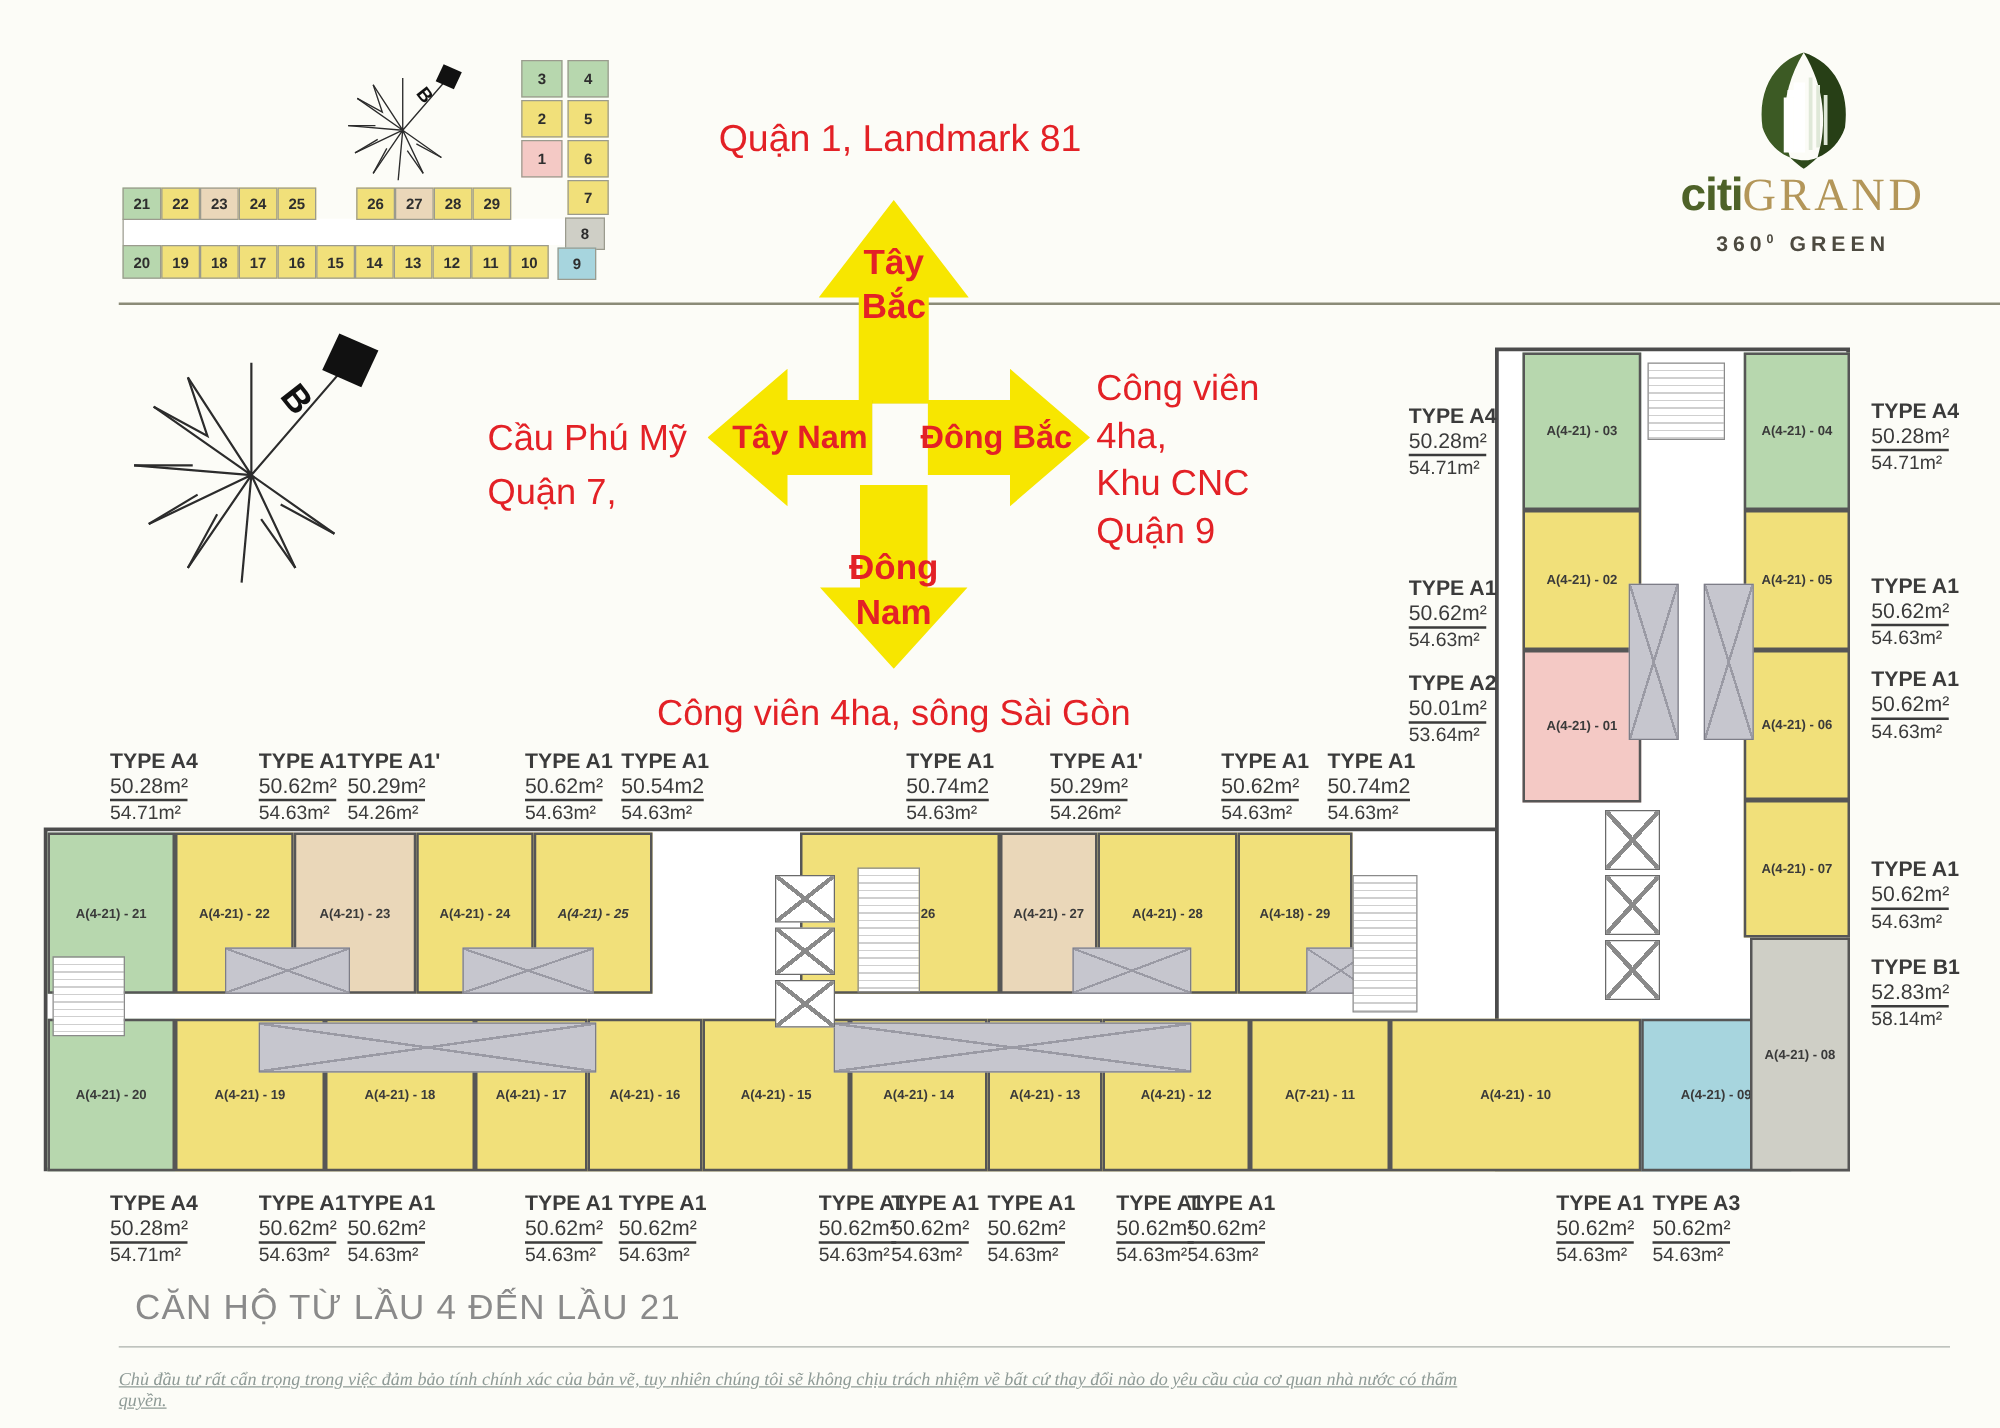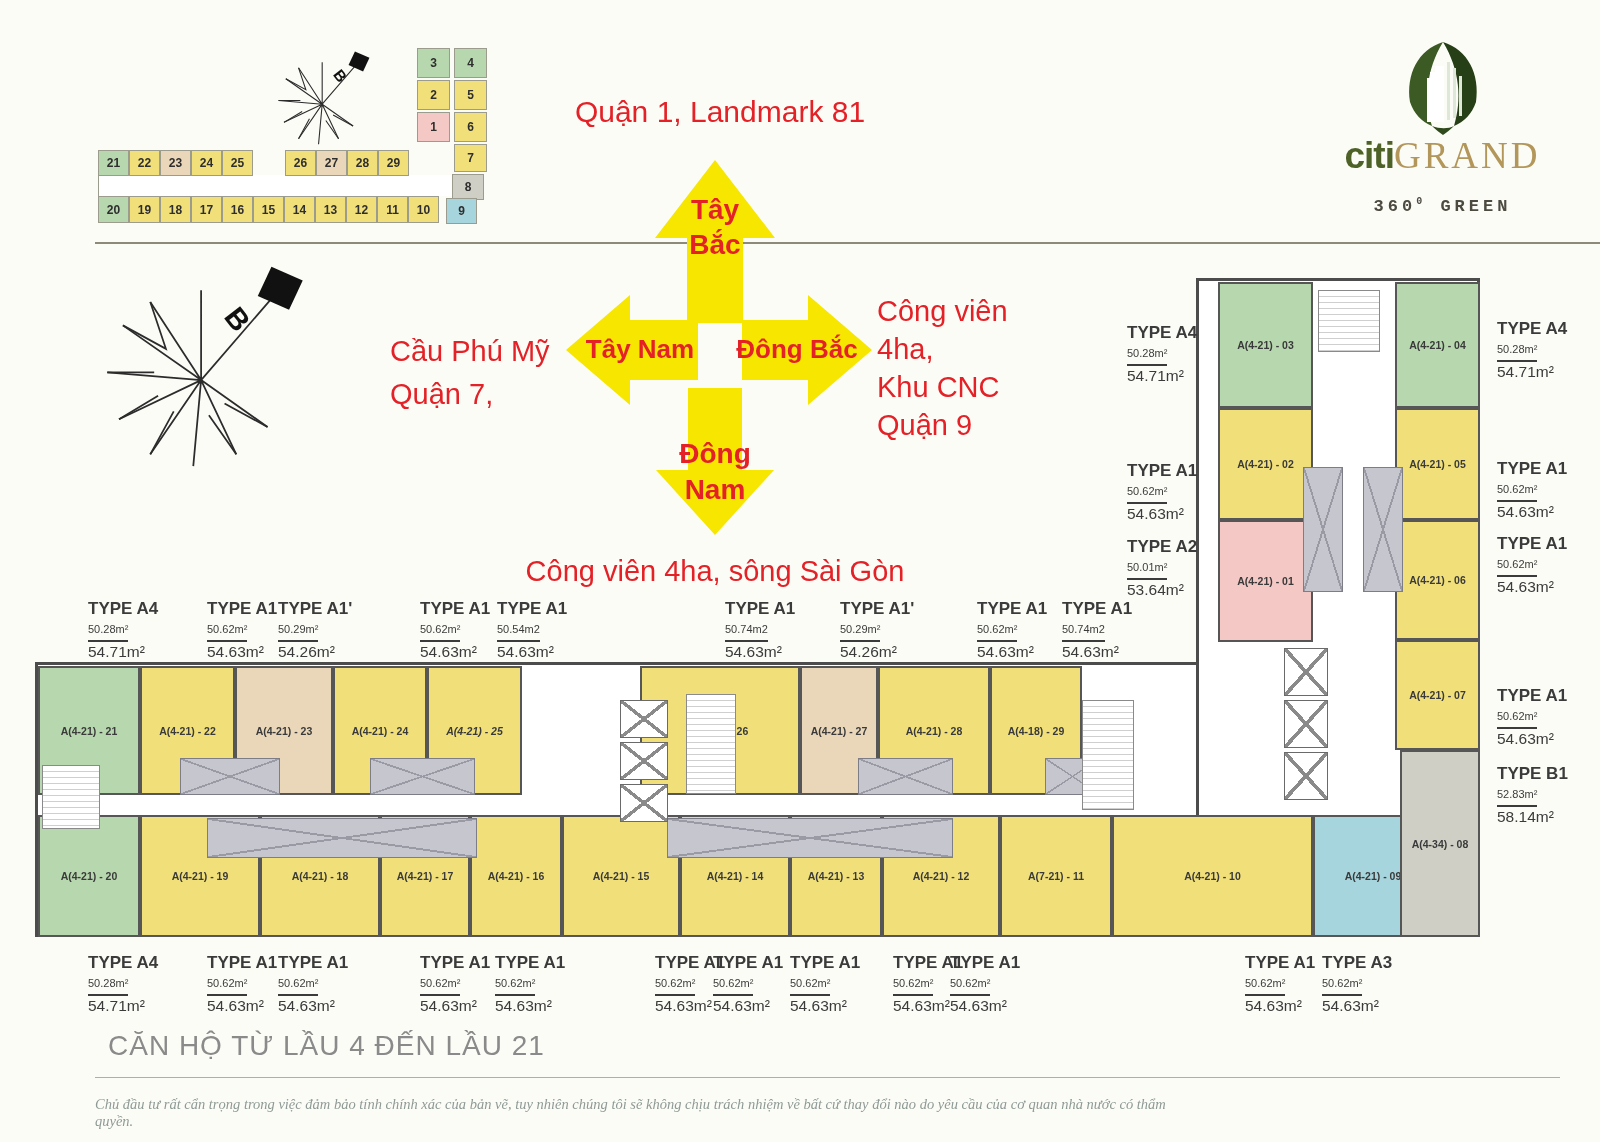--- a/index.html
+++ b/index.html
@@ -8,22 +8,22 @@
     background:#fcfcf7;
     font-family:"Liberation Sans","DejaVu Sans",sans-serif;
   }
   
   #divider{position:absolute;left:95px;top:242px;width:1505px;height:2px;background:#8b8b78;}
   #logo{position:absolute;left:1320px;top:40px;width:245px;text-align:center;}
   #logo .leaf{display:block;margin:0 auto;}
   #logo .brand{font-size:37px;line-height:40px;white-space:nowrap;}
   #logo .citi{font-weight:bold;color:#4e6228;letter-spacing:-1px;}
   #logo .grand{font-family:"Liberation Serif","DejaVu Serif",serif;color:#b39659;letter-spacing:3px;}
-  #logo .tagline{font-family:Liberation Mono, monospace;font-weight:bold;
-    color:#4d4a40;font-size:17px;letter-spacing:4px;margin-top:20px;}
+  #logo .tagline{font-family:Liberation Sans, sans-serif;font-weight:bold;
+    color:#4d4a40;font-size:17px;letter-spacing:4px;margin-top:9px;}
   #logo .tagline sup{font-size:10px;}
   
   .compass{position:absolute;}
   
   .arrow{position:absolute;background:#f7e600;filter:drop-shadow(3px 3px 0 #b9a900);}
   .dir-label{position:absolute;color:#e32126;font-weight:bold;text-align:center;white-space:nowrap;}
   .dest{position:absolute;color:#e32126;font-weight:normal;white-space:nowrap;}
   
   .outline{position:absolute;border:3px solid #4c4c4c;background:#ffffff;box-sizing:border-box;}
   .u{position:absolute;border:2px solid #565656;box-sizing:border-box;
@@ -37,35 +37,35 @@
     #c6c6ce;}
   .elev{position:absolute;box-sizing:border-box;border:1.5px solid #6a6a6a;background:
     linear-gradient(to top right, rgba(0,0,0,0) 47%, #8a8a8a 47%, #8a8a8a 53%, rgba(0,0,0,0) 53%),
     linear-gradient(to bottom right, rgba(0,0,0,0) 47%, #8a8a8a 47%, #8a8a8a 53%, rgba(0,0,0,0) 53%),
     #ffffff;}
   .stair{position:absolute;box-sizing:border-box;border:1.5px solid #8a8a8a;
     background:repeating-linear-gradient(to bottom,#ffffff 0 5px,#cfcfcf 5px 6px);}
   
   .type-label{position:absolute;width:96px;color:#3b3b3b;}
   .type-label .t{font-weight:bold;font-size:17px;line-height:21px;white-space:nowrap;}
-  .type-label .n{font-size:11px;line-height:19px;border-bottom:2px solid #3b3b3b;
+  .type-label .n{font-size:17px;line-height:19px;border-bottom:2px solid #3b3b3b;
     display:inline-block;padding-bottom:1px;white-space:nowrap;}
   .type-label .g{font-size:15.5px;line-height:20px;white-space:nowrap;}
   
   .mini-cell{position:absolute;border:1.3px solid #9b9b8e;box-sizing:border-box;
     display:flex;align-items:center;justify-content:center;
     font-weight:bold;font-size:12px;color:#2e2e2e;}
   #mini-corridor{position:absolute;left:98px;top:175px;width:372px;height:21px;
     border-left:1.3px solid #9b9b8e;border-right:1.3px solid #9b9b8e;background:#fff;}
   
   #footer-heading{position:absolute;left:108px;top:1030px;font-size:28px;letter-spacing:1px;color:#8a8a8a;}
   #footer-rule{position:absolute;left:95px;top:1077px;width:1465px;height:1px;background:#aab0ac;}
   #disclaimer{position:absolute;left:95px;top:1096px;width:1100px;
     font-family:"Liberation Serif","DejaVu Serif",serif;font-style:italic;
-    font-size:14.5px;color:#8e9a96;}
+    font-size:14.5px;color:#8e9a96;text-decoration:underline;}
 </style>
 </head>
 <body>
 
 <div id="divider"></div>
 
 <div id="logo">
   <svg class="leaf" width="78" height="96" viewBox="0 0 78 96">
     <path d="M39,2 C14,10 2,34 6,62 C10,74 18,82 28,86 C20,60 22,30 39,2 Z" fill="#3c5a24"></path>
     <path d="M39,2 C64,10 76,34 72,62 C68,74 60,82 50,86 C58,60 56,30 39,2 Z" fill="#273f16"></path>
@@ -255,21 +255,21 @@
     <div class="u c-pink" style="left: 1218px; top: 520px; width: 95px; height: 122px;">
       <span>A(4-21) - 01</span>
     </div>
     <div class="u c-yellow" style="left: 1395px; top: 520px; width: 85px; height: 120px;">
       <span>A(4-21) - 06</span>
     </div>
     <div class="u c-yellow" style="left: 1395px; top: 640px; width: 85px; height: 110px;">
       <span>A(4-21) - 07</span>
     </div>
     <div class="u c-gray" style="left: 1400px; top: 750px; width: 80px; height: 187px;">
-      <span>A(4-34) - 08</span>
+      <span>A(4-21) - 08</span>
     </div>
     <div class="core" style="left: 180px; top: 758px; width: 100px; height: 37px;"></div>
     <div class="core" style="left: 370px; top: 758px; width: 105px; height: 37px;"></div>
     <div class="core" style="left: 858px; top: 758px; width: 95px; height: 37px;"></div>
     <div class="core" style="left: 1045px; top: 758px; width: 55px; height: 37px;"></div>
     <div class="core" style="left: 207px; top: 818px; width: 270px; height: 40px;"></div>
     <div class="core" style="left: 667px; top: 818px; width: 286px; height: 40px;"></div>
     <div class="core" style="left: 1303px; top: 467px; width: 40px; height: 125px;"></div>
     <div class="core" style="left: 1363px; top: 467px; width: 40px; height: 125px;"></div>
     <div class="elev" style="left: 620px; top: 700px; width: 48px; height: 38px;"></div>

